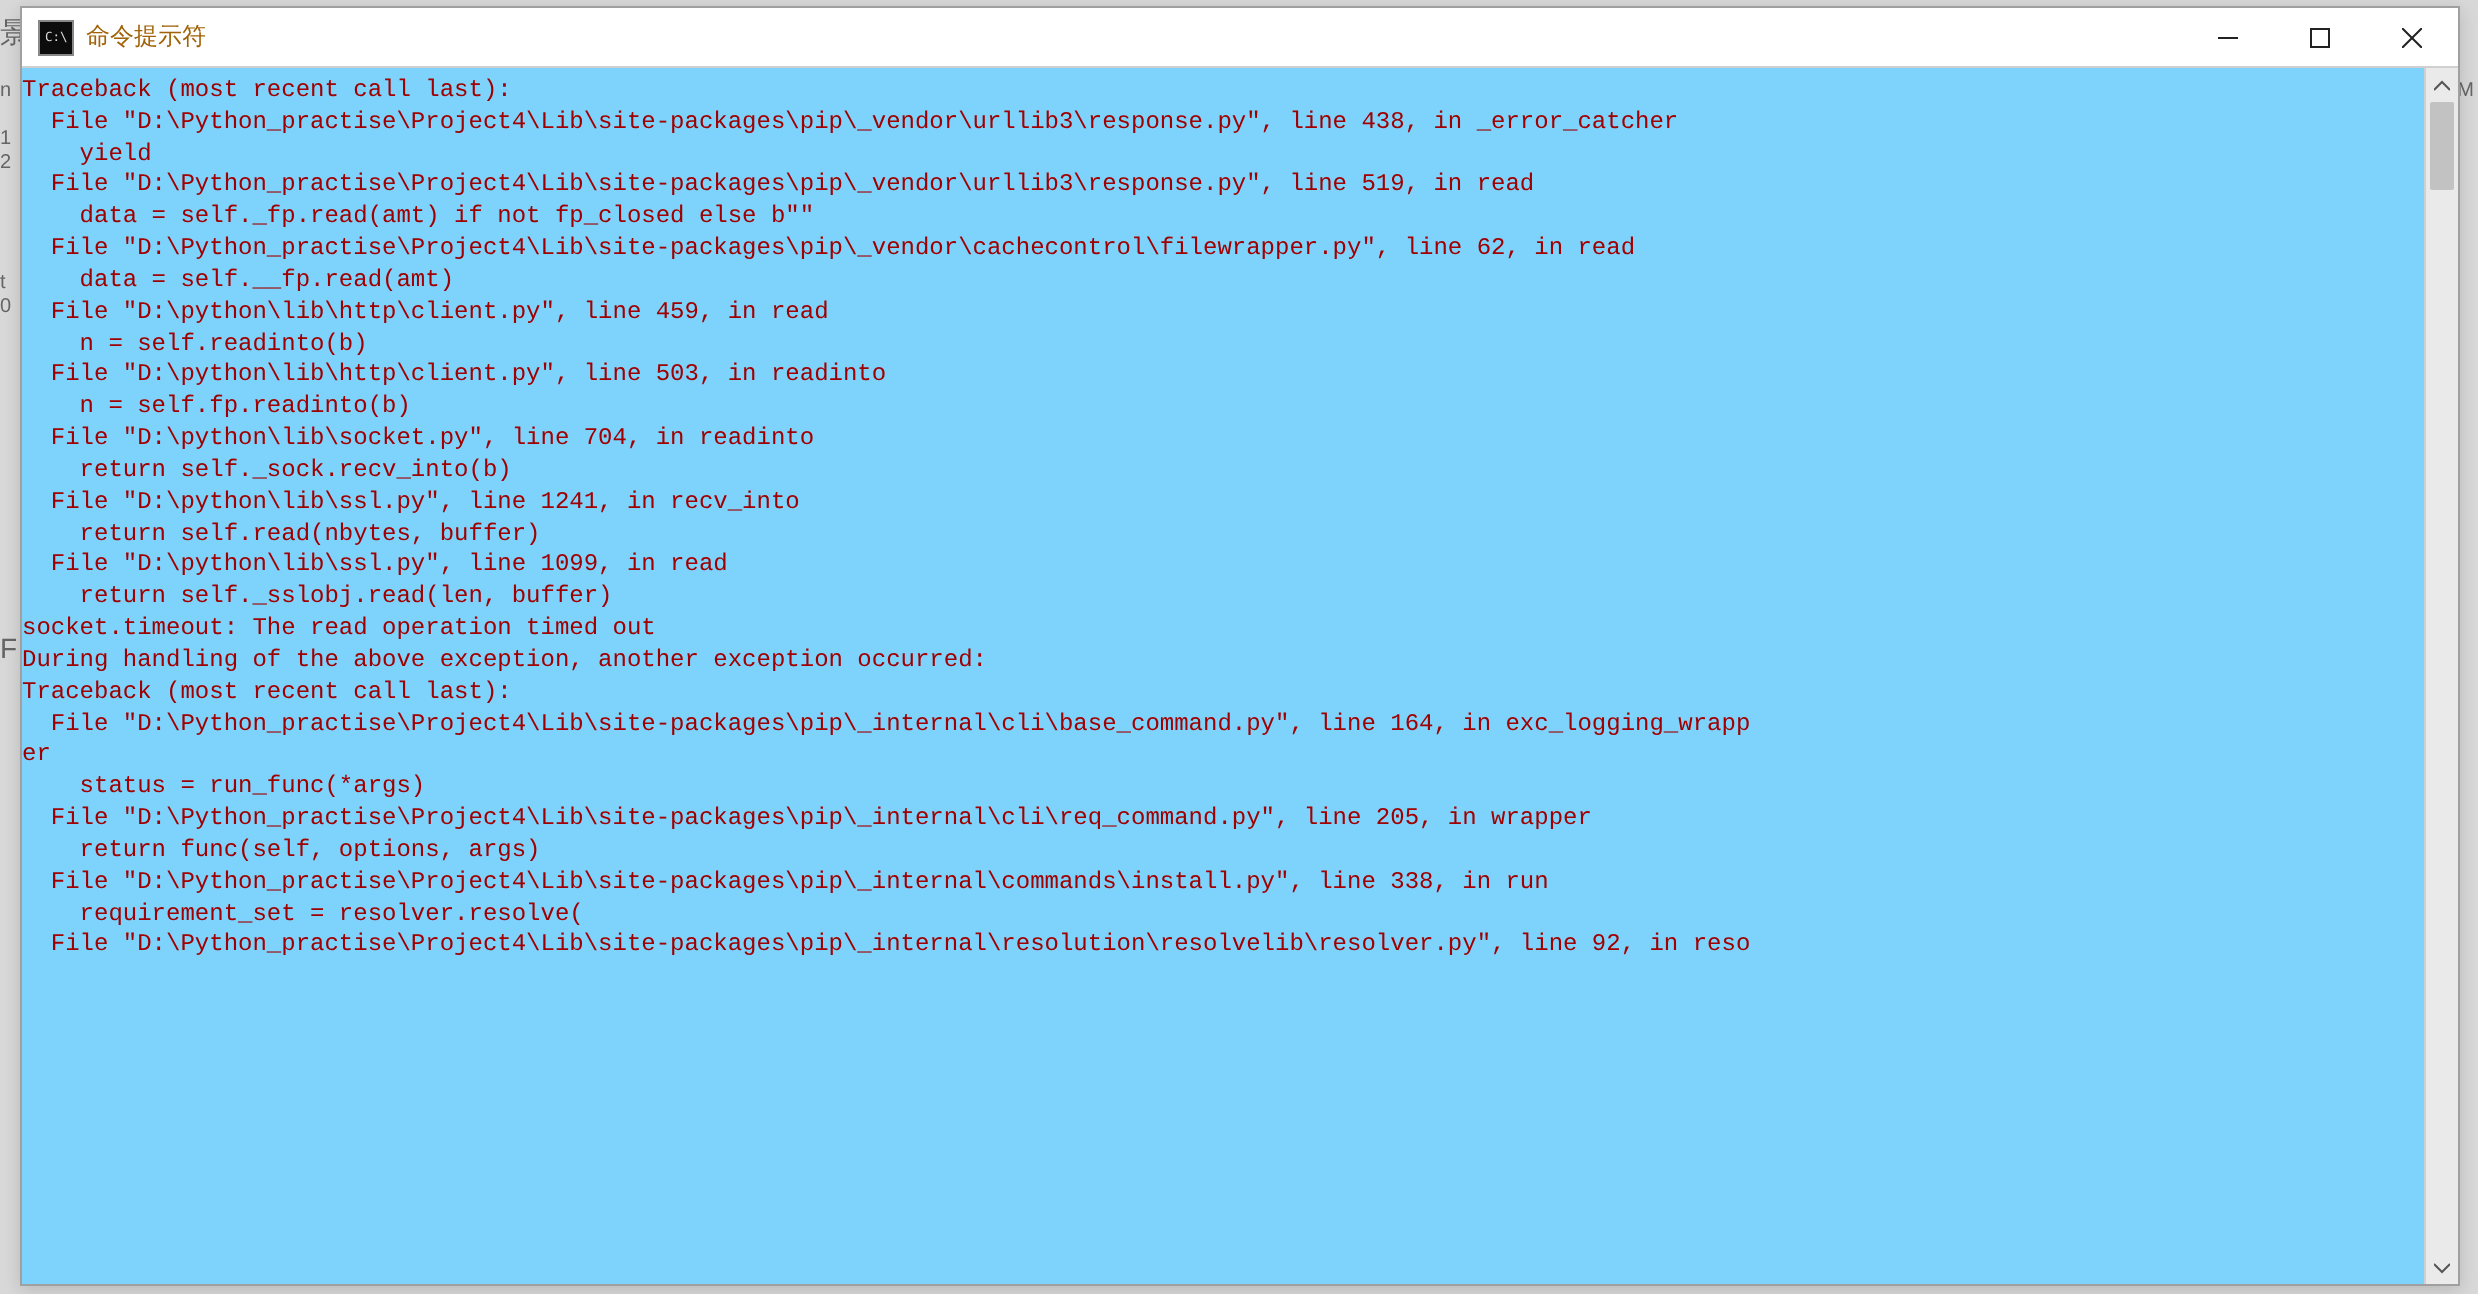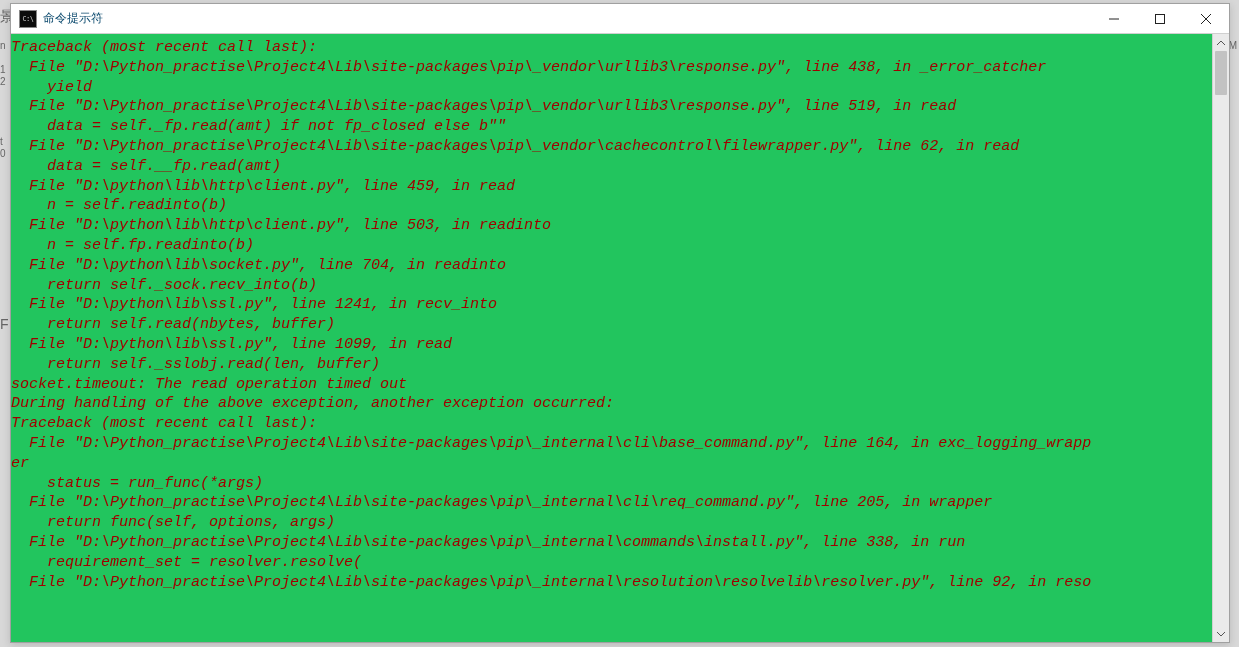--- a/index.html
+++ b/index.html
@@ -48,21 +48,21 @@
     position: relative;
     display: inline-flex;
     align-items: center;
     justify-content: center;
     font-size: 9px;
     color: #ddd;
     font-family: monospace;
   }
   .win-title {
     font-size: 12px;
-    color: #0c4a6e;
+    color: #a16207;
     font-family: 'Microsoft YaHei', 'SimSun', sans-serif;
   }
   .spacer { flex: 1; }
   .win-btn {
     width: 46px;
     height: 30px;
     display: inline-flex;
     align-items: center;
     justify-content: center;
     color: #222;
@@ -70,30 +70,29 @@
   .win-btn svg { width: 10px; height: 10px; }
   .client {
     flex: 1;
     display: flex;
     background: #0c0c0c;
     position: relative;
     min-height: 0;
   }
   .terminal {
     flex: 1;
-    background: #22c55e;
+    background: #7dd3fc;
     color: #a00000;
     font-family: 'NSimSun','SimSun','Courier New',monospace;
-    font-size: 15px;
+    font-size: 12px;
     line-height: 1.32;
     padding: 4px 0 0 0;
     white-space: pre;
     overflow: hidden;
     letter-spacing: 0;
-    font-style: italic;
   }
   .terminal .line { display: block; color: #a00000; }
   .scrollbar {
     width: 17px;
     background: #eaeaea;
     position: relative;
     border-left: 1px solid #d0d0d0;
   }
   .scroll-btn {
     width: 100%;

